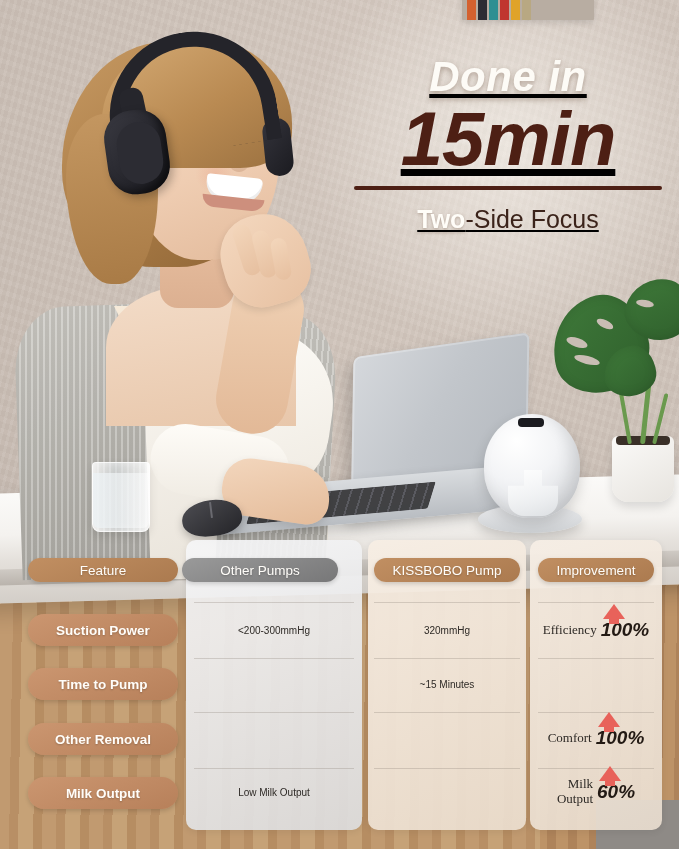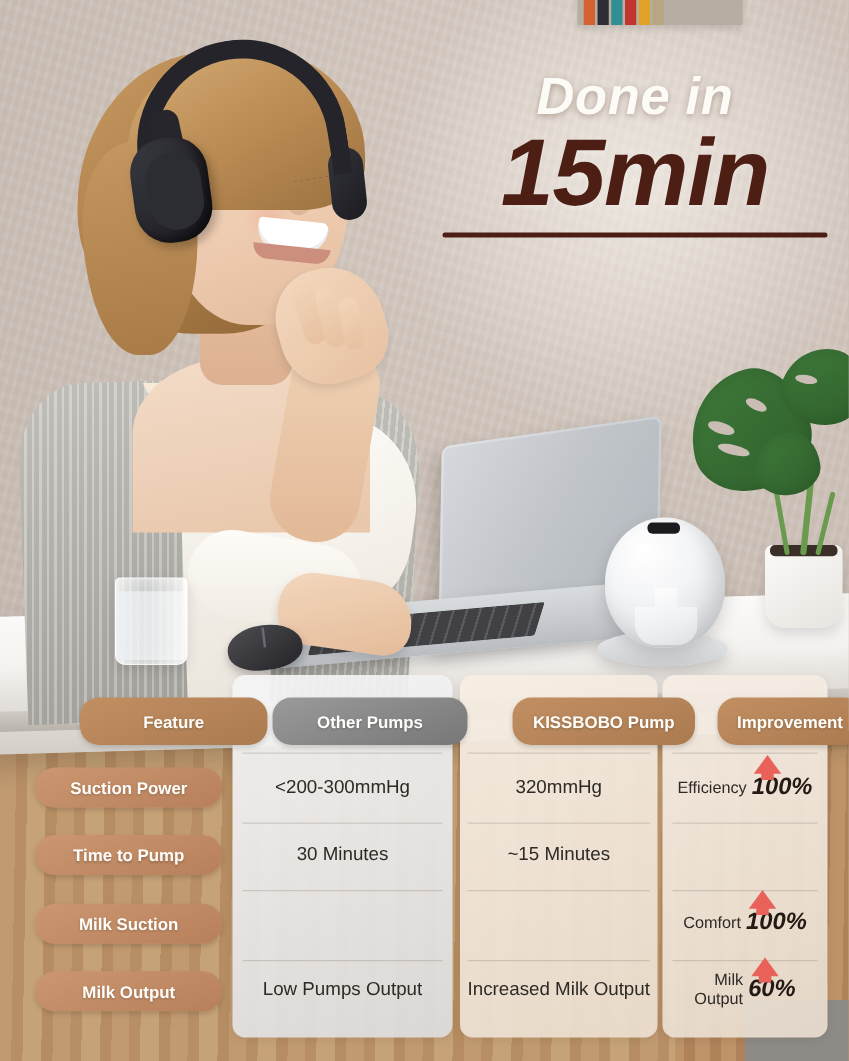--- a/index.html
+++ b/index.html
@@ -325,21 +325,21 @@
     position:absolute;
     background:linear-gradient(140deg,#3f7a3a,#2f5f2c);
     border-radius:58% 42% 52% 48% / 62% 58% 42% 38%;
     box-shadow:inset 0 0 12px rgba(0,0,0,.12);
   }
   .leaf-cut {
     position:absolute; background:#c9bdb4; border-radius:50%;
   }
 
   
-  .headline { position:absolute; left:352px; top:56px; width:312px; text-align:center; }
+  .headline { position:absolute; left:352px; top:56px; width:312px; text-align:center;text-decoration:underline; }
   .h-done {
     font-size:42px; font-weight:bold; font-style:italic; color:#fdfbf6;
     letter-spacing:.5px; line-height:1;
     text-shadow:0 2px 5px rgba(90,60,40,.35);
   }
   .h-15 {
     font-size:76px; font-weight:bold; font-style:italic; color:#4d1f14;
     line-height:1.02; letter-spacing:-1px; margin-top:2px;
     text-shadow:0 2px 4px rgba(255,255,255,.25);
   }
@@ -354,26 +354,25 @@
     background:linear-gradient(155deg, rgba(246,246,247,.93), rgba(221,222,224,.9));
     box-shadow:0 2px 7px rgba(0,0,0,.07); }
   .col-kiss { left:350px; width:158px; height:290px;
     background:linear-gradient(155deg, rgba(247,238,228,.95), rgba(235,222,207,.92));
     box-shadow:0 2px 7px rgba(0,0,0,.07); }
   .col-impr { left:512px; width:132px; height:290px;
     background:linear-gradient(155deg, rgba(246,238,229,.95), rgba(234,222,208,.9));
     box-shadow:0 2px 7px rgba(0,0,0,.07); }
 
   .pill {
-    position:absolute; height:38px; border-radius:15px;
+    position:absolute; height:24px; border-radius:15px;
     display:flex; align-items:center; justify-content:center;
-    color:#fffdf9; font-weight:bold; font-size:13.5px;
+    color:#fffdf9; font-weight:normal; font-size:13.5px;
     text-shadow:0 1px 2px rgba(0,0,0,.22);
     box-shadow:0 2px 4px rgba(0,0,0,.16);
-    margin-left:36px;
   }
   .pill-feature { left:10px; top:18px; width:150px;
     background:linear-gradient(160deg,#c18f62,#ab7a4f); }
   .pill-other { left:164px; top:18px; width:156px;
     background:linear-gradient(160deg,#9a9a9a,#777778); }
   .pill-kiss { left:356px; top:18px; width:146px;
     background:linear-gradient(160deg,#c18f62,#ab7a4f); }
   .pill-impr { left:520px; top:18px; width:116px;
     background:linear-gradient(160deg,#c18f62,#ab7a4f); }
 
@@ -381,32 +380,32 @@
     position:absolute; left:10px; width:150px; height:32px; border-radius:16px;
     display:flex; align-items:center; justify-content:center;
     color:#fffdf9; font-weight:bold; font-size:13.5px;
     background:linear-gradient(160deg,#cb9670,#b7805a);
     text-shadow:0 1px 2px rgba(0,0,0,.22);
     box-shadow:0 2px 4px rgba(0,0,0,.15);
   }
 
   .cell {
     position:absolute; display:flex; align-items:center; justify-content:center;
-    text-align:right; font-size:15px; color:#2e2a26; line-height:1.3;
+    text-align:right; font-size:10px; color:#2e2a26; line-height:1.3;
   }
   .cell-other { left:174px; width:164px; }
   .cell-kiss  { left:354px; width:150px; }
 
   .divider { position:absolute; height:1px; background:rgba(140,130,120,.3); }
 
   .imp-cell {
     position:absolute; left:516px; width:124px; height:44px;
     display:flex; align-items:center; justify-content:center; gap:4px;
   }
-  .imp-label { font-size:13px; color:#2e2a26; line-height:1.15; text-align:right; }
+  .imp-label { font-size:13px; color:#2e2a26; line-height:1.15; text-align:right;font-family:Liberation Serif, serif; }
   .imp-val {
     position:relative; font-size:19px; font-weight:bold; font-style:italic;
     color:#231a14;
   }
   .arrow {
     position:absolute; left:2px; top:-15px; width:0; height:0;
     border-left:11px solid transparent; border-right:11px solid transparent;
     border-bottom:15px solid #e8625a;
   }
   .arrow-stem {
@@ -508,20 +507,23 @@
   <div class="pump-base"></div>
   <div class="pump-body"></div>
   <div class="pump-flange"></div>
   <div class="pump-screen"></div>
 </div>
 
 <div class="headline">
   <div class="h-done">Done in</div>
   <div class="h-15">15min</div>
   <div class="h-rule"></div>
+  <div class="h-sub r2">
+    <span class="em">Two</span><span>-Side Focus</span>
+  </div>
 </div>
 
 <div class="table">
   <div class="col-panel col-other"></div>
   <div class="col-panel col-kiss"></div>
   <div class="col-panel col-impr"></div>
 
   <div class="pill pill-feature">Feature</div>
   <div class="pill pill-other">Other Pumps</div>
   <div class="pill pill-impr">Improvement</div>
@@ -539,42 +541,40 @@
       <span class="arrow"></span>
       <span class="arrow-stem"></span>
       <span>100%</span>
     </span>
   </div>
 
   <div class="rowlabel" style="top:128px;">Time to Pump</div>
   <div class="divider" style="left:176px;top:118px;width:160px;"></div>
   <div class="divider" style="left:356px;top:118px;width:146px;"></div>
   <div class="divider" style="left:520px;top:118px;width:116px;"></div>
-  <div class="cell cell-other" style="top:124px;height:40px;">30 Minutes</div>
   <div class="cell cell-kiss" style="top:124px;height:40px;">~15 Minutes</div>
 
-  <div class="rowlabel" style="top:183px;">Milk Suction</div>
+  <div class="rowlabel" style="top:183px;">Other Removal</div>
   <div class="divider" style="left:176px;top:172px;width:160px;"></div>
   <div class="divider" style="left:356px;top:172px;width:146px;"></div>
   <div class="divider" style="left:520px;top:172px;width:116px;"></div>
   <div class="imp-cell" style="top:176px;">
     <span class="imp-label">Comfort</span>
     <span class="imp-val">
       <span class="arrow"></span>
       <span class="arrow-stem"></span>
       <span>100%</span>
     </span>
   </div>
 
   <div class="rowlabel" style="top:237px;">Milk Output</div>
   <div class="divider" style="left:176px;top:228px;width:160px;"></div>
   <div class="divider" style="left:356px;top:228px;width:146px;"></div>
   <div class="divider" style="left:520px;top:228px;width:116px;"></div>
-  <div class="cell cell-other" style="top:232px;height:40px;">Low Pumps Output</div>
-  <div class="cell cell-kiss" style="top:232px;height:40px;">Increased Milk Output</div>
+  <div class="cell cell-other" style="top:232px;height:40px;">Low Milk Output</div>
   <div class="imp-cell" style="top:230px;">
     <span class="imp-label" style="white-space:pre-line;">Milk
 Output</span>
     <span class="imp-val">
       <span class="arrow"></span>
       <span class="arrow-stem"></span>
       <span>60%</span>
     </span>
   </div>
 </div>

